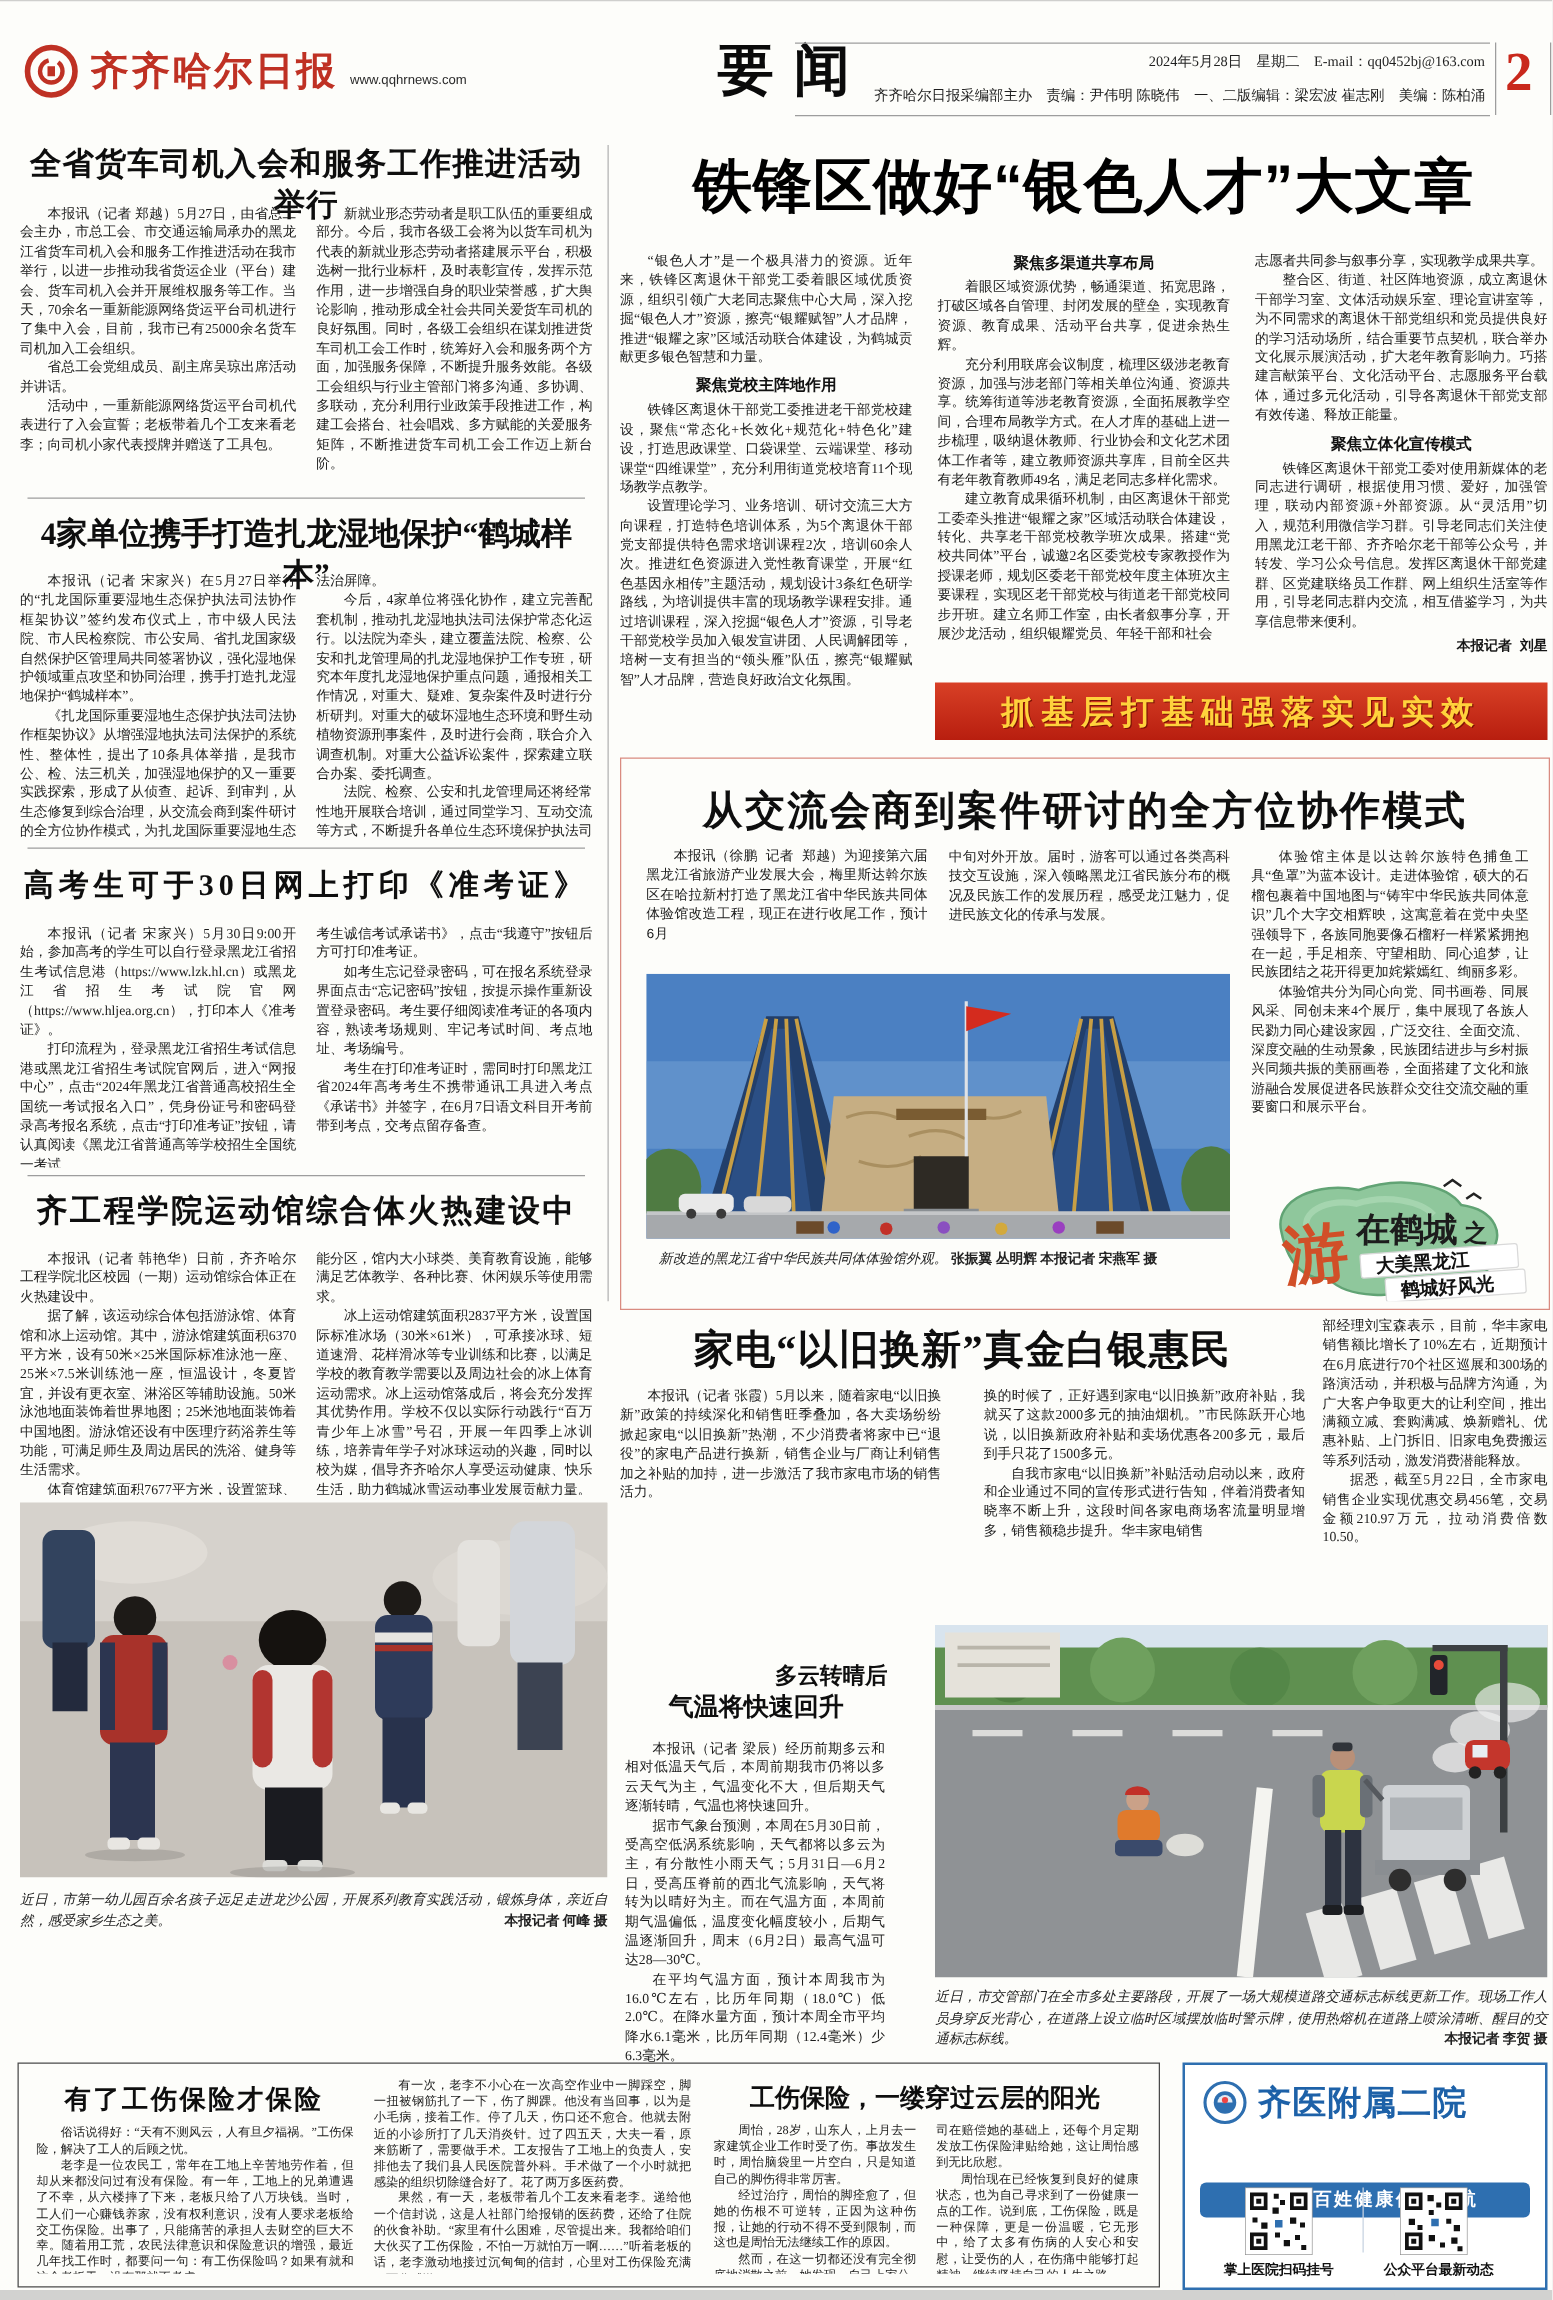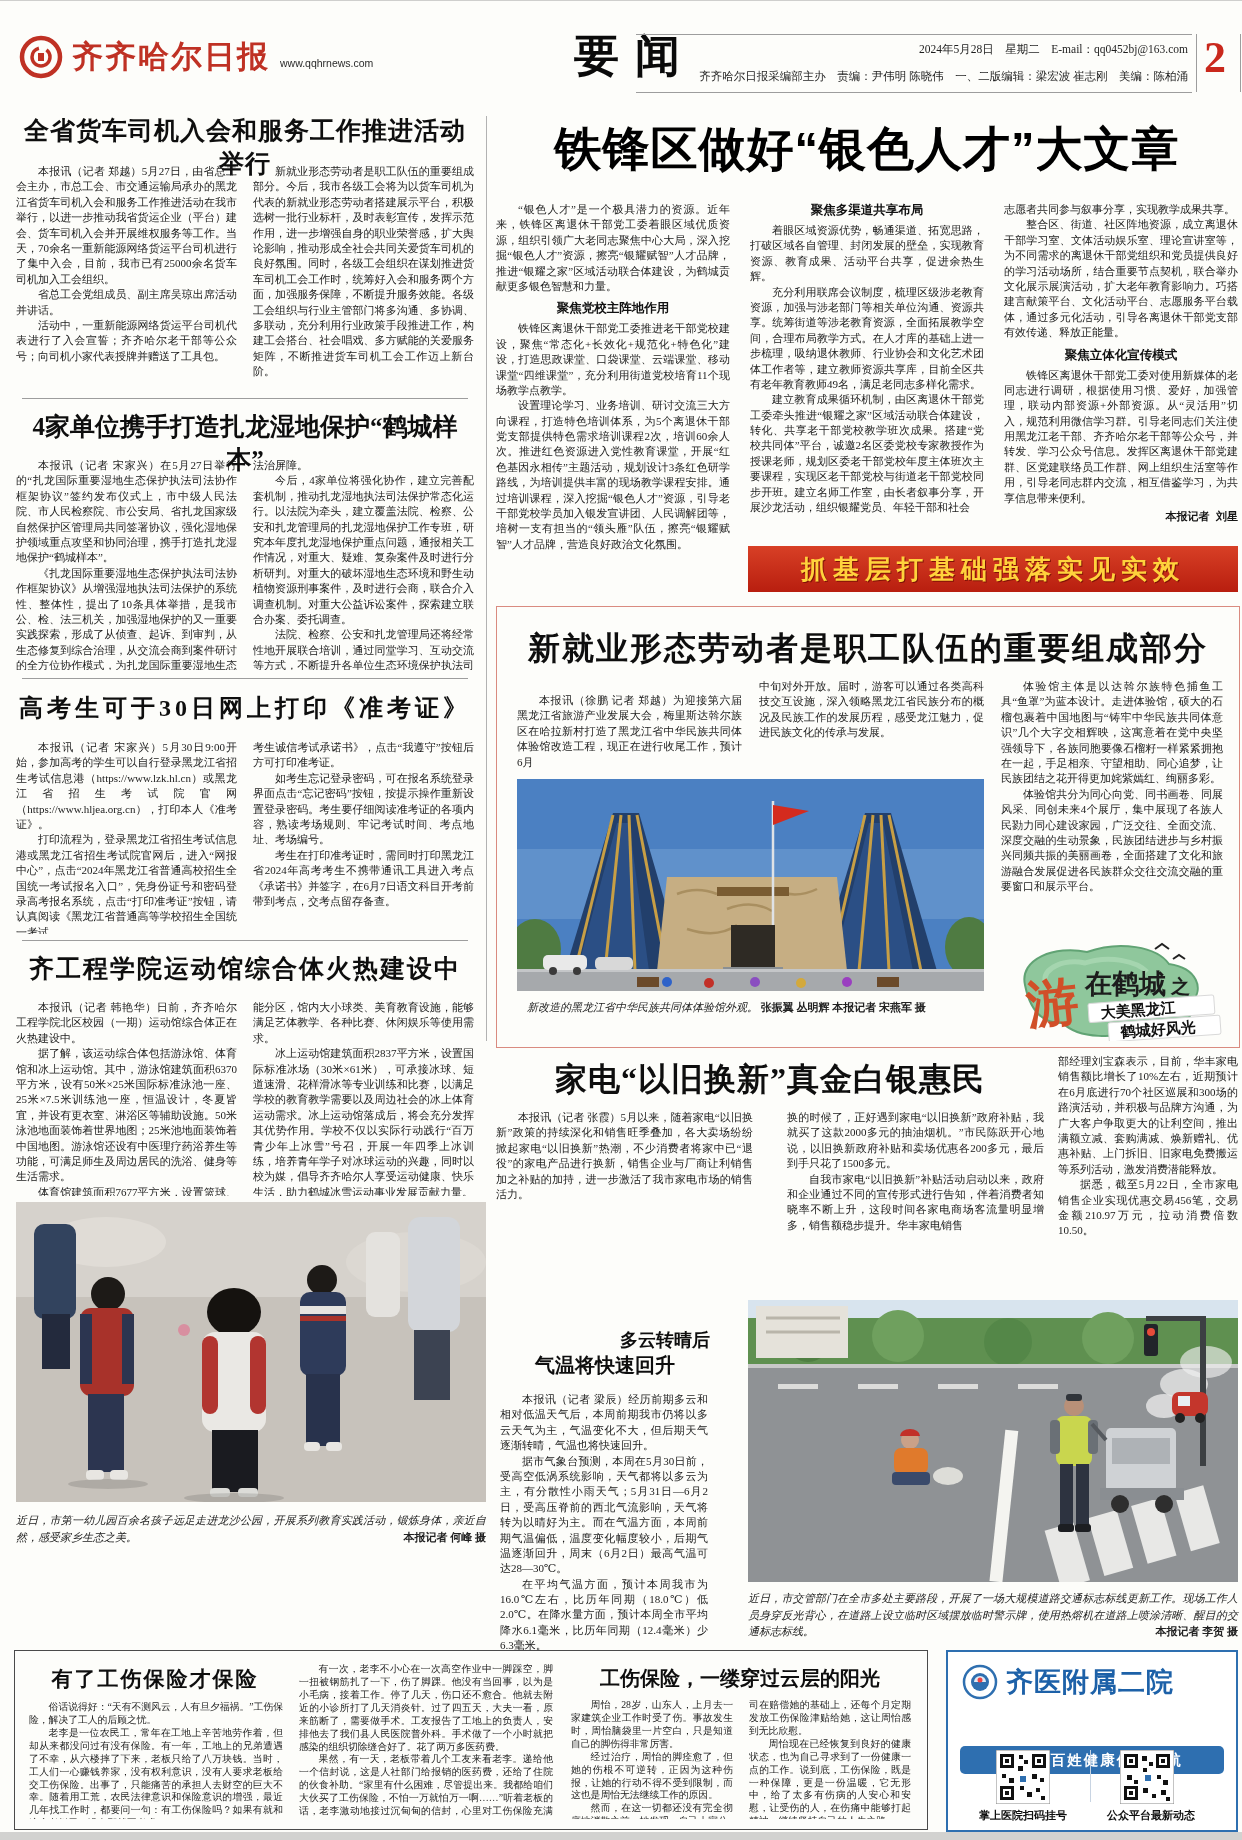--- a/index.html
+++ b/index.html
@@ -71,21 +71,21 @@
   <div class="abs pnum" style="left:1204px;top:32px;">2</div>
   <div class="vline" style="left:1240px;top:34px;height:58px;"></div>
 
   <div class="vline" style="left:486px;top:116px;height:925px;background:#b2b2b2;"></div>
 
   <div class="abs title" style="left:16px;top:114px;width:458px;font-size:25px;letter-spacing:1px;">全省货车司机入会和服务工作推进活动举行</div>
   <div class="abs cols" style="left:16px;top:164px;width:458px;height:224px;gap:16px;">
     <div class="col" style="flex:1;">
       <p class="bp">本报讯（记者 郑越）5月27日，由省总工会主办，市总工会、市交通运输局承办的黑龙江省货车司机入会和服务工作推进活动在我市举行，以进一步推动我省货运企业（平台）建会、货车司机入会并开展维权服务等工作。当天，70余名一重新能源网络货运平台司机进行了集中入会，目前，我市已有25000余名货车司机加入工会组织。</p>
       <p class="bp">省总工会党组成员、副主席吴琼出席活动并讲话。</p>
-      <p class="bp">活动中，一重新能源网络货运平台司机代表进行了入会宣誓；齐齐哈尔老干部等公众号；向司机小家代表授牌并赠送了工具包。</p>
+      <p class="bp">活动中，一重新能源网络货运平台司机代表进行了入会宣誓；老板带着几个工友来看老李；向司机小家代表授牌并赠送了工具包。</p>
     </div>
     <div class="col" style="flex:1;">
       <p class="bp">新就业形态劳动者是职工队伍的重要组成部分。今后，我市各级工会将为以货车司机为代表的新就业形态劳动者搭建展示平台，积极选树一批行业标杆，及时表彰宣传，发挥示范作用，进一步增强自身的职业荣誉感，扩大舆论影响，推动形成全社会共同关爱货车司机的良好氛围。同时，各级工会组织在谋划推进货车司机工会工作时，统筹好入会和服务两个方面，加强服务保障，不断提升服务效能。各级工会组织与行业主管部门将多沟通、多协调、多联动，充分利用行业政策手段推进工作，构建工会搭台、社会唱戏、多方赋能的关爱服务矩阵，不断推进货车司机工会工作迈上新台阶。</p>
     </div>
   </div>
   <div class="hline" style="left:22px;top:398px;width:446px;"></div>
 
   <div class="abs title" style="left:16px;top:410px;width:458px;font-size:25px;">4家单位携手打造扎龙湿地保护“鹤城样本”</div>
   <div class="abs cols" style="left:16px;top:458px;width:458px;height:212px;gap:16px;">
     <div class="col" style="flex:1;">
@@ -199,22 +199,22 @@
   </div>
 
   <div id="banner" class="abs" style="left:748px;top:546px;width:490px;height:46px;">
     <span>抓基层</span>
     <span>打基础</span>
     <span>强落实</span>
     <span>见实效</span>
   </div>
 
   <div id="tiyan-box" class="abs" style="left:496px;top:606px;width:742px;height:440px;">
-    <div class="abs title" style="left:0;top:20px;width:742px;font-size:32px;letter-spacing:2px;">新就业形态劳动者是职工队伍的重要组成部分</div>
-    <div class="abs col" style="left:20px;top:86px;width:225px;height:95px;">
+    <div class="abs title" style="left:0;top:20px;width:742px;font-size:32px;letter-spacing:2px;">从交流会商到案件研讨的全方位协作模式</div>
+    <div class="abs col" style="left:20px;top:72px;width:225px;height:95px;font-family:Liberation Mono, monospace;">
       <p class="bp">本报讯（徐鹏 记者 郑越）为迎接第六届黑龙江省旅游产业发展大会，梅里斯达斡尔族区在哈拉新村打造了黑龙江省中华民族共同体体验馆改造工程，现正在进行收尾工作，预计6月</p>
     </div>
     <div class="abs col" style="left:262px;top:72px;width:225px;height:95px;">
       <p class="bp" style="text-indent:0;">中旬对外开放。届时，游客可以通过各类高科技交互设施，深入领略黑龙江省民族分布的概况及民族工作的发展历程，感受龙江魅力，促进民族文化的传承与发展。</p>
     </div>
     <div class="abs col" style="left:504px;top:72px;width:222px;height:255px;">
       <p class="bp">体验馆主体是以达斡尔族特色捕鱼工具“鱼罩”为蓝本设计。走进体验馆，硕大的石榴包裹着中国地图与“铸牢中华民族共同体意识”几个大字交相辉映，这寓意着在党中央坚强领导下，各族同胞要像石榴籽一样紧紧拥抱在一起，手足相亲、守望相助、同心追梦，让民族团结之花开得更加姹紫嫣红、绚丽多彩。</p>
       <p class="bp">体验馆共分为同心向党、同书画卷、同展风采、同创未来4个展厅，集中展现了各族人民勠力同心建设家园，广泛交往、全面交流、深度交融的生动景象，民族团结进步与乡村振兴同频共振的美丽画卷，全面搭建了文化和旅游融合发展促进各民族群众交往交流交融的重要窗口和展示平台。</p>
     </div>
 

